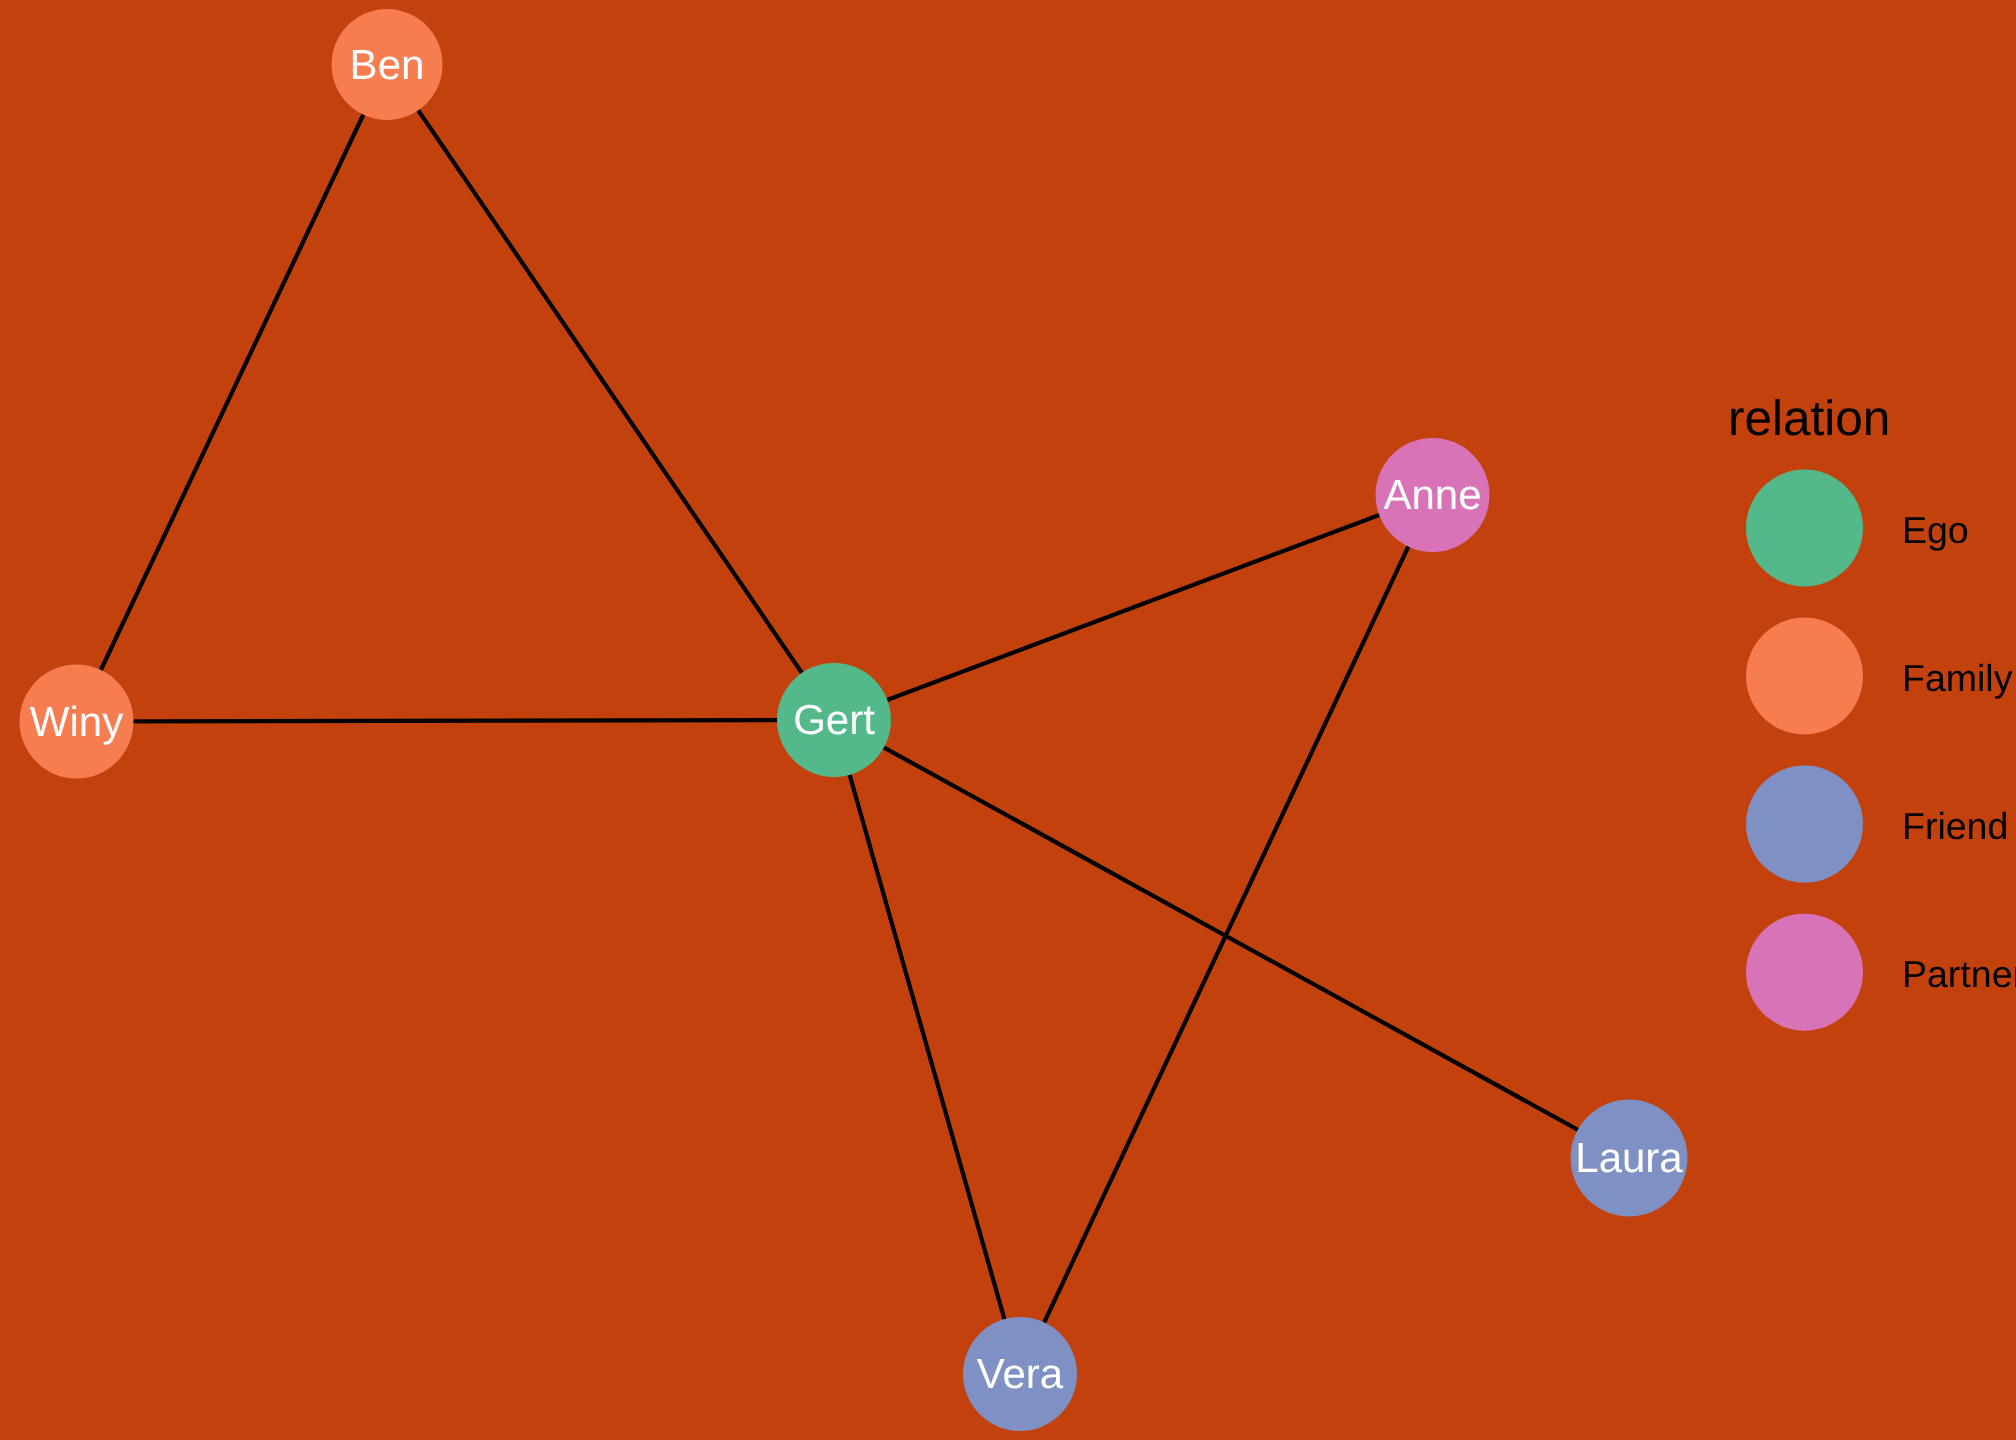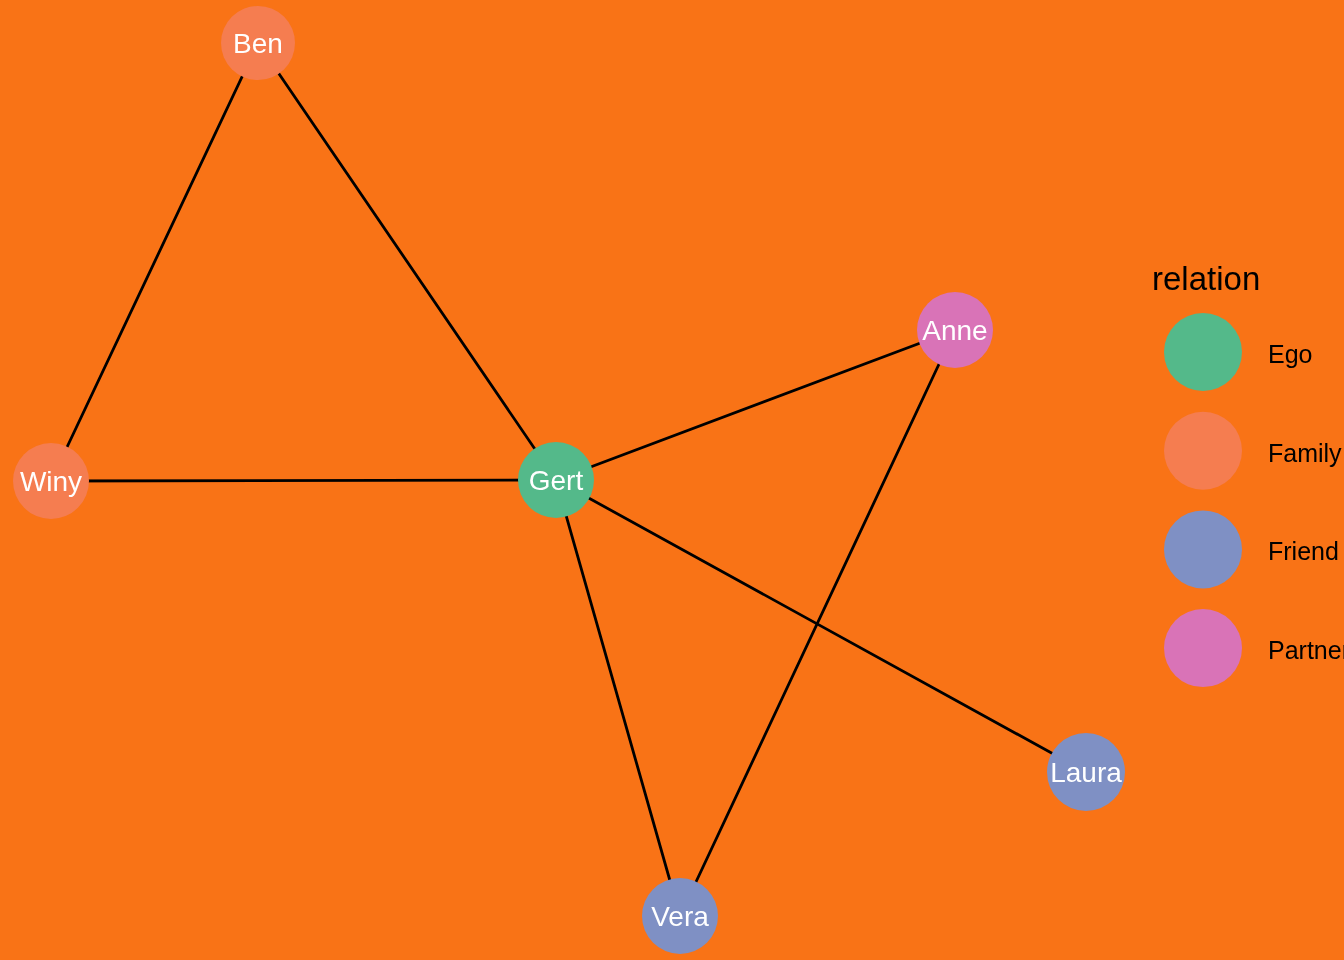--- a/index.html
+++ b/index.html
@@ -5,21 +5,21 @@
   html, body {
     margin: 0;
     padding: 0;
     background: #ffffff;
     font-family: "Liberation Sans", sans-serif;
   }
   .figure {
     position: relative;
     width: 1344px;
     height: 960px;
-    background: #f97316;
+    background: #c2410c;
     overflow: hidden;
   }
   svg { display: block; }
   .edge-line {
     stroke-linecap: round;
   }
   .node-label {
     font-family: "Liberation Sans", sans-serif;
     font-size: 28px;
     text-anchor: middle;

